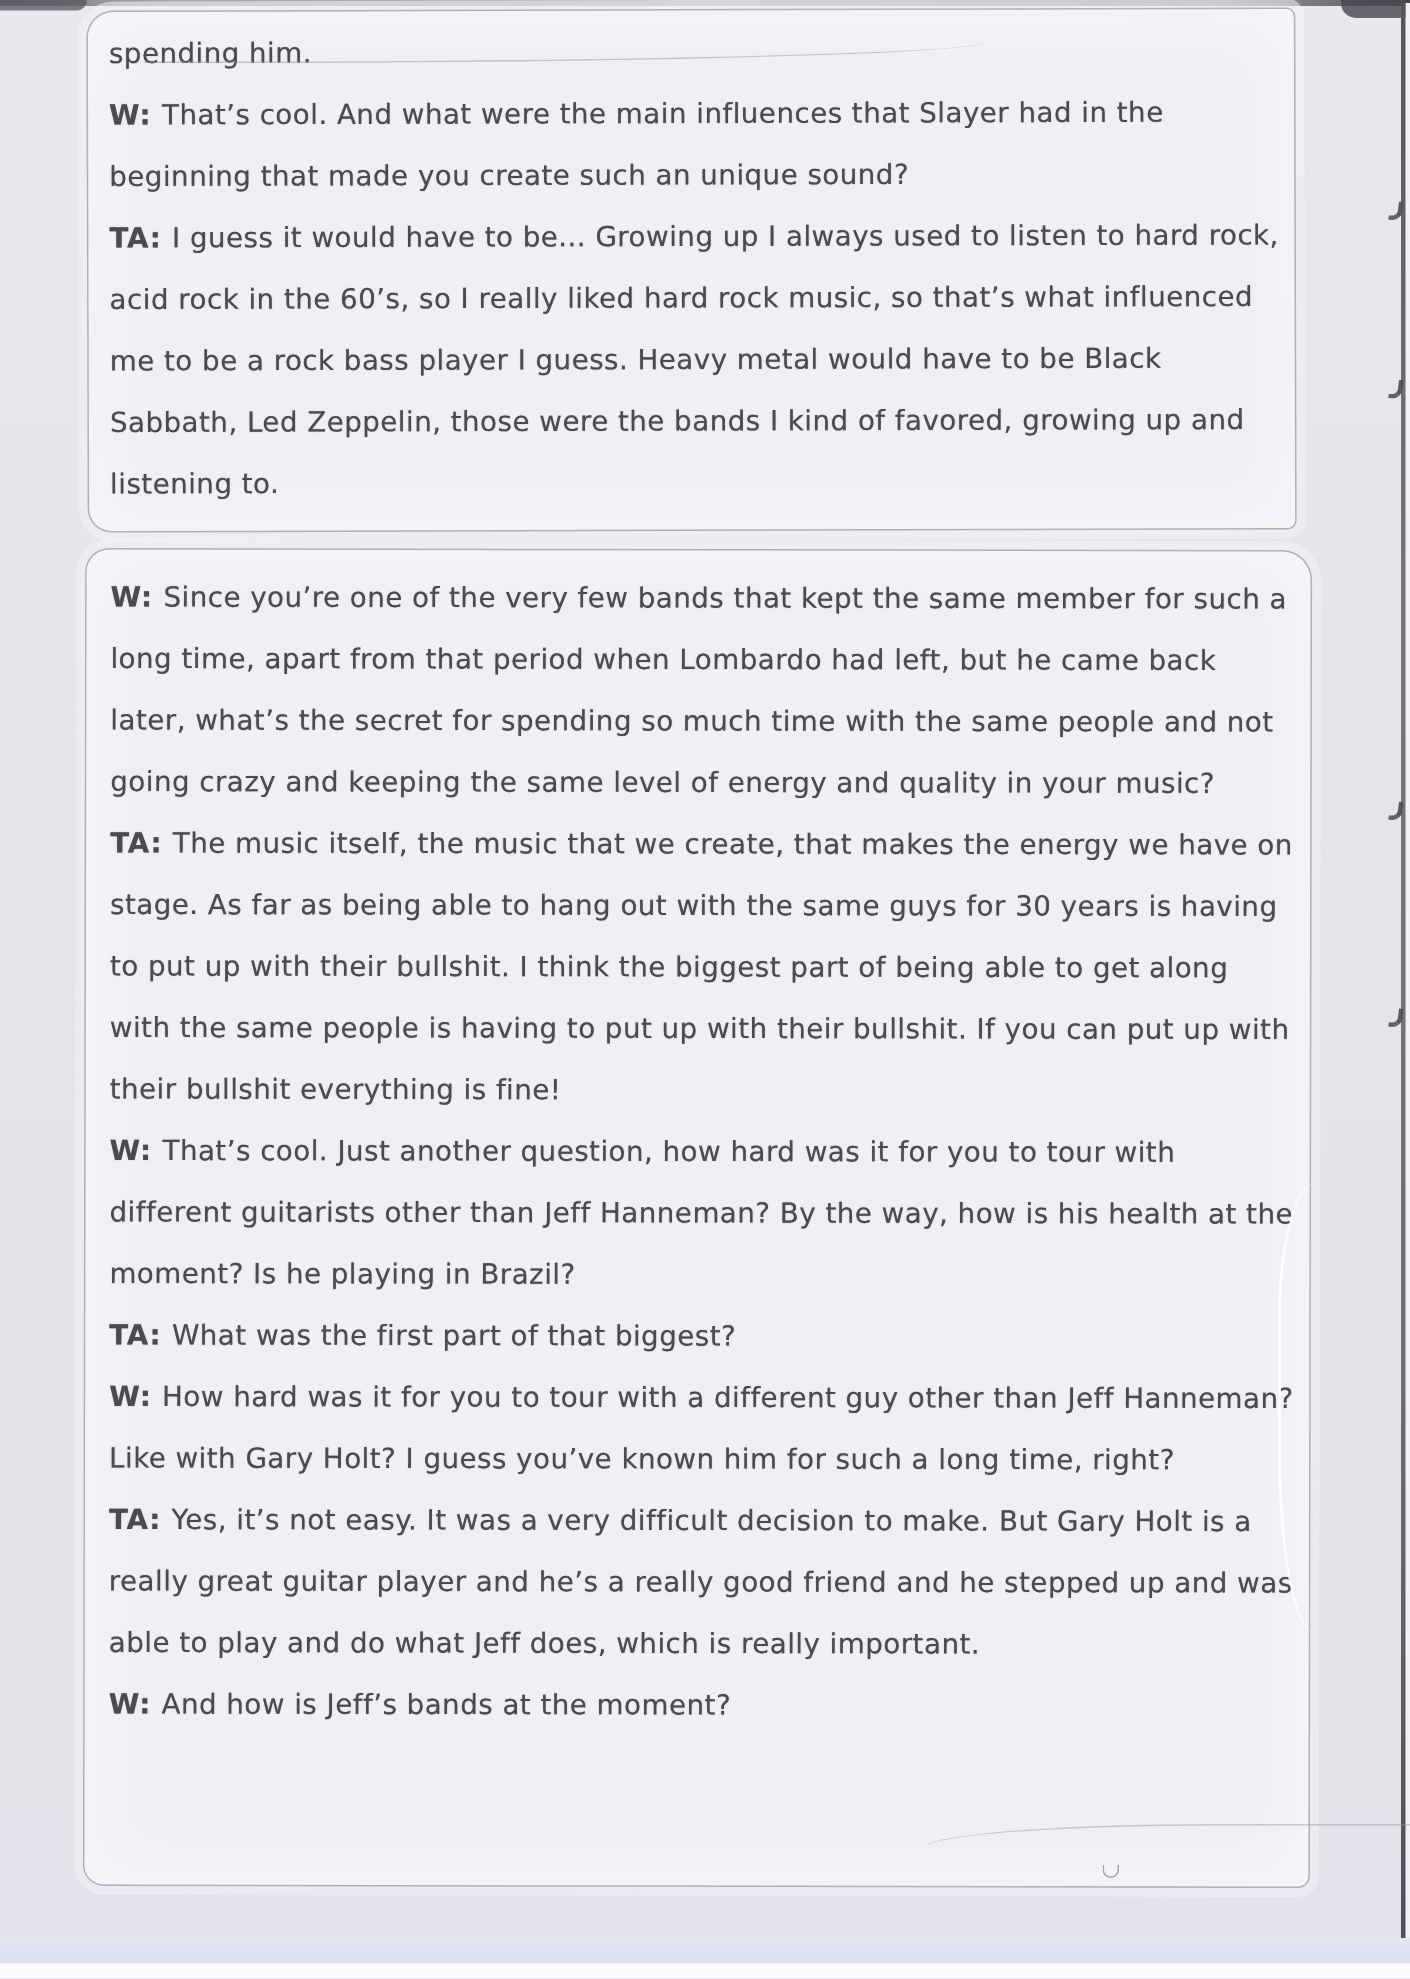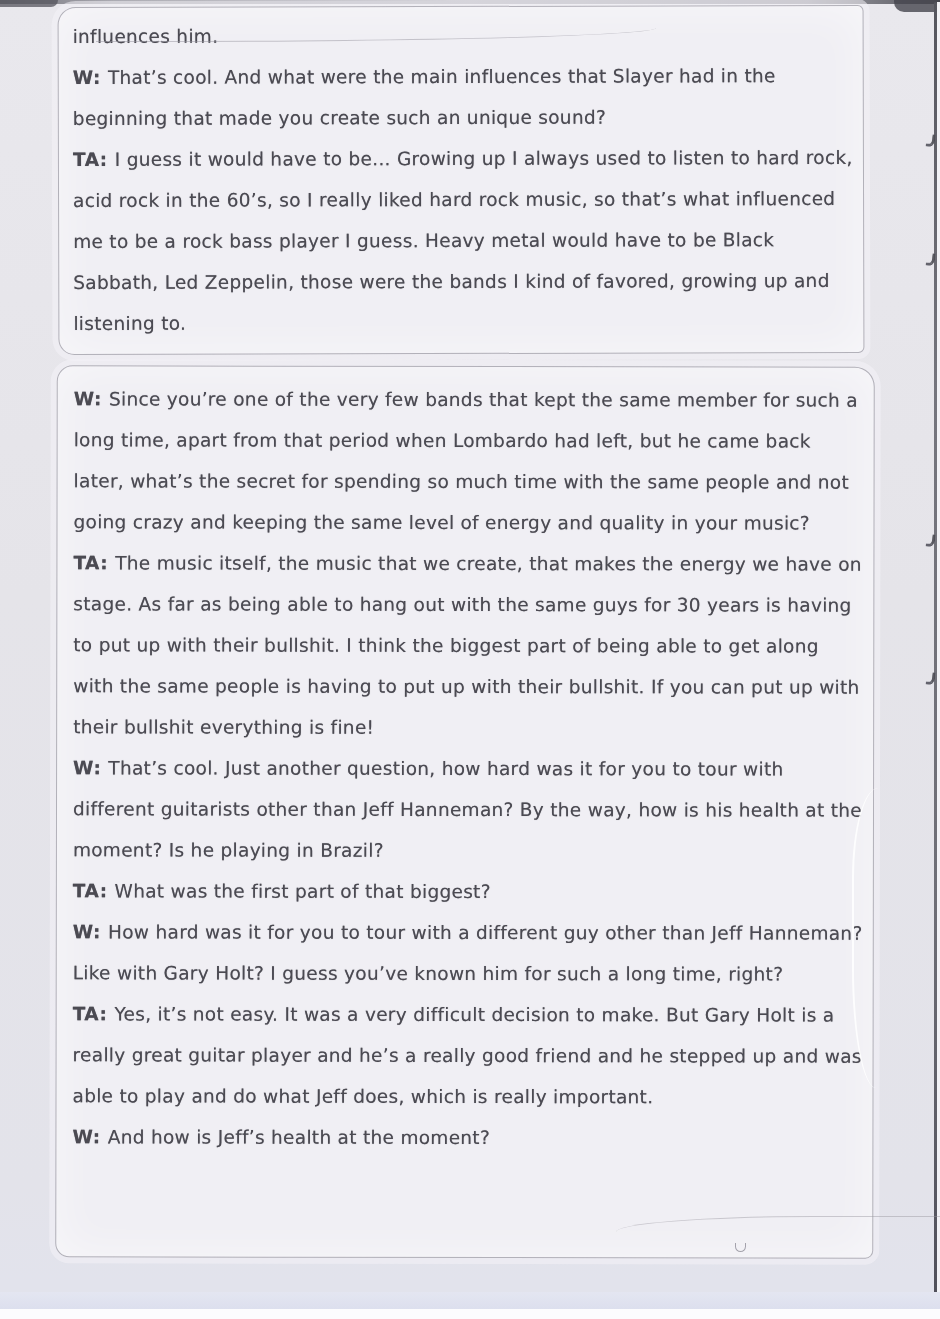--- a/index.html
+++ b/index.html
@@ -113,33 +113,33 @@
   <div class="top-right-corner"></div>
   <div class="right-edge-light"></div>
   <div class="right-edge-line"></div>
 
   <div class="staple" style="top:134px"></div>
   <div class="staple" style="top:253px"></div>
   <div class="staple" style="top:534px"></div>
   <div class="staple" style="top:672px"></div>
 
   <div class="block block-1">
-    <p class="para"><span>influences him.</span></p>
+    <p class="para"><span>spending him.</span></p>
     <p class="para"><span class="speaker">W:</span><span>That’s cool. And what were the main influences that Slayer had in the beginning that made you create such an unique sound?</span></p>
     <p class="para"><span class="speaker">TA:</span><span>I guess it would have to be... Growing up I always used to listen to hard rock, acid rock in the 60’s, so I really liked hard rock music, so that’s what influenced me to be a rock bass player I guess. Heavy metal would have to be Black Sabbath, Led Zeppelin, those were the bands I kind of favored, growing up and listening to.</span></p>
   </div>
 
   <div class="block block-2">
     <p class="para"><span class="speaker">W:</span><span>Since you’re one of the very few bands that kept the same member for such a long time, apart from that period when Lombardo had left, but he came back later, what’s the secret for spending so much time with the same people and not going crazy and keeping the same level of energy and quality in your music?</span></p>
     <p class="para"><span class="speaker">TA:</span><span>The music itself, the music that we create, that makes the energy we have on stage. As far as being able to hang out with the same guys for 30 years is having to put up with their bullshit. I think the biggest part of being able to get along with the same people is having to put up with their bullshit. If you can put up with their bullshit everything is fine!</span></p>
     <p class="para"><span class="speaker">W:</span><span>That’s cool. Just another question, how hard was it for you to tour with different guitarists other than Jeff Hanneman? By the way, how is his health at the moment? Is he playing in Brazil?</span></p>
     <p class="para"><span class="speaker">TA:</span><span>What was the first part of that biggest?</span></p>
     <p class="para"><span class="speaker">W:</span><span>How hard was it for you to tour with a different guy other than Jeff Hanneman? Like with Gary Holt? I guess you’ve known him for such a long time, right?</span></p>
     <p class="para"><span class="speaker">TA:</span><span>Yes, it’s not easy. It was a very difficult decision to make. But Gary Holt is a really great guitar player and he’s a really good friend and he stepped up and was able to play and do what Jeff does, which is really important.</span></p>
-    <p class="para"><span class="speaker">W:</span><span>And how is Jeff’s health at the moment?</span></p>
+    <p class="para"><span class="speaker">W:</span><span>And how is Jeff’s bands at the moment?</span></p>
   </div>
 
   <div class="cut-line-1"></div>
   <div class="cut-line-2"></div>
   <div class="pencil-mark-u"></div>
   <div class="paper-seam"></div>
 
   <div class="bottom-band"></div>
   <div class="bottom-white"></div>
 

